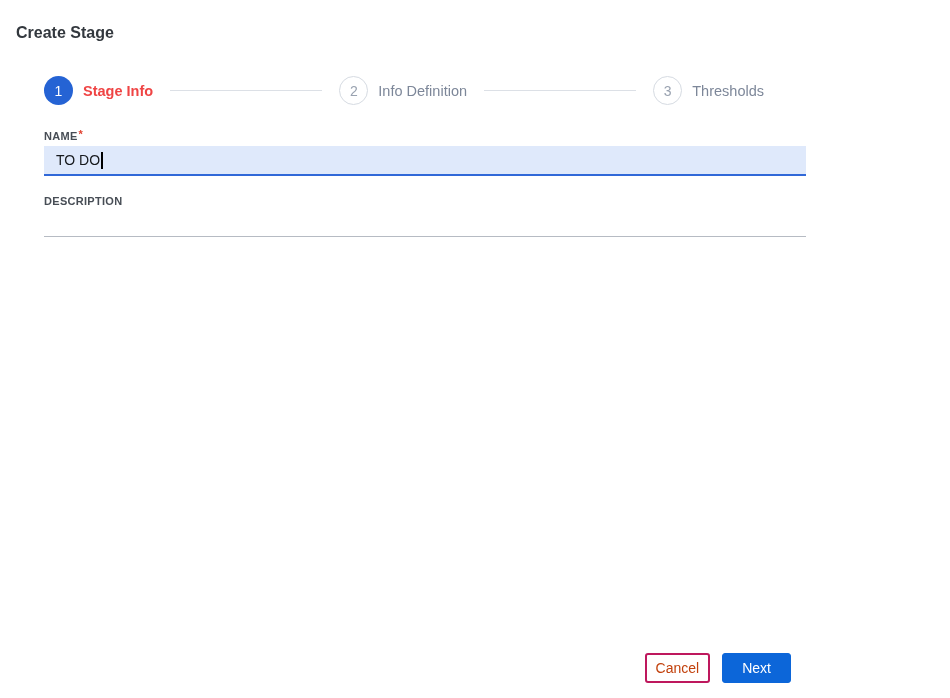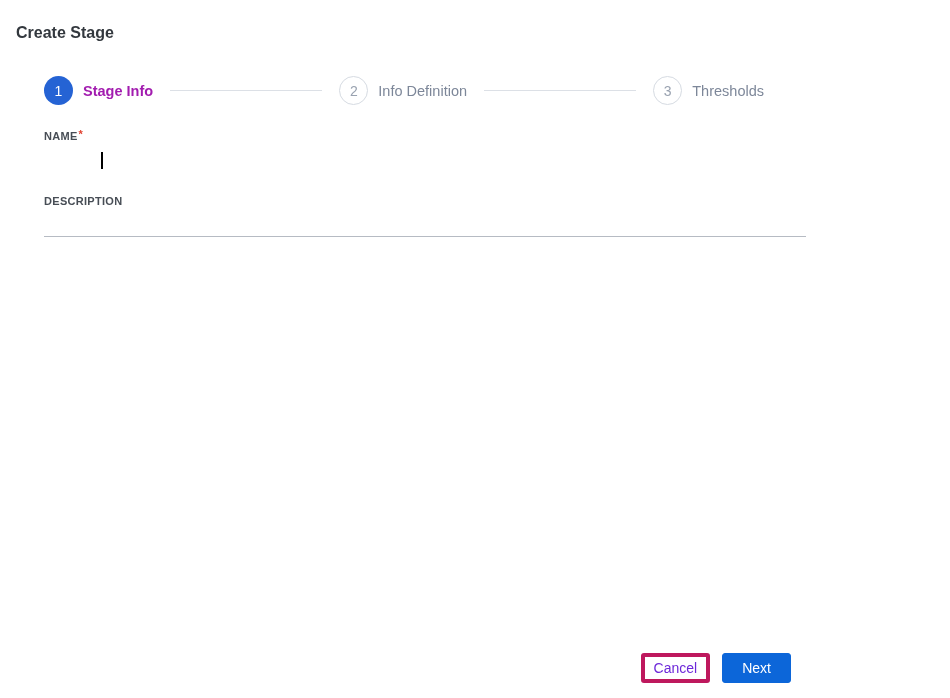--- a/index.html
+++ b/index.html
@@ -59,21 +59,21 @@
     border: 1px solid #d6dbe2;
     color: #99a2b0;
     font-weight: 400;
   }
   .step-label {
     margin-left: 10px;
     font-size: 14.5px;
     white-space: nowrap;
   }
   .step.active .step-label {
-    color: #a21caf;
+    color: #ef4444;
     font-weight: 600;
   }
   .step.inactive .step-label {
     color: #7d8799;
     font-weight: 400;
   }
   .step-connector {
     flex: 1 1 auto;
     height: 1px;
     background: #dce0e6;
@@ -166,22 +166,22 @@
     font-family: "Liberation Sans", sans-serif;
     font-size: 14px;
     border-radius: 3px;
     cursor: pointer;
     display: inline-flex;
     align-items: center;
     justify-content: center;
   }
   .btn-cancel {
     background: #ffffff;
-    border: 4px solid #be185d;
-    color: #6d28d9;
+    border: 2px solid #be185d;
+    color: #c2410c;
     padding: 4px 9px;
   }
   .btn-next {
     background: #0c66d9;
     border: 1px solid #0c66d9;
     color: #ffffff;
     font-weight: 500;
     padding: 4px 19px;
   }
 </style>
@@ -204,20 +204,21 @@
     </div>
     <div class="step-connector"></div>
     <div class="step inactive">
       <div class="step-circle">3</div>
       <div class="step-label">Thresholds</div>
     </div>
   </div>
 
   <div class="field-label name-label"><span>NAME</span><span class="required-marker">*</span></div>
 
+  <input class="name-input" type="text" value="TO DO" style="">
   <div class="text-caret"></div>
 
   <div class="field-label description-label">DESCRIPTION</div>
 
   <textarea class="description-textarea" style=""></textarea>
   <div class="resize-handle">
     <svg width="14" height="14" viewBox="0 0 14 14">
       <line x1="4" y1="12" x2="12" y2="4" stroke="#7c828a" stroke-width="1.2" stroke-dasharray="1.8 1.6"></line>
       <line x1="8" y1="12" x2="12" y2="8" stroke="#7c828a" stroke-width="1.2" stroke-dasharray="1.8 1.6"></line>
     </svg>

